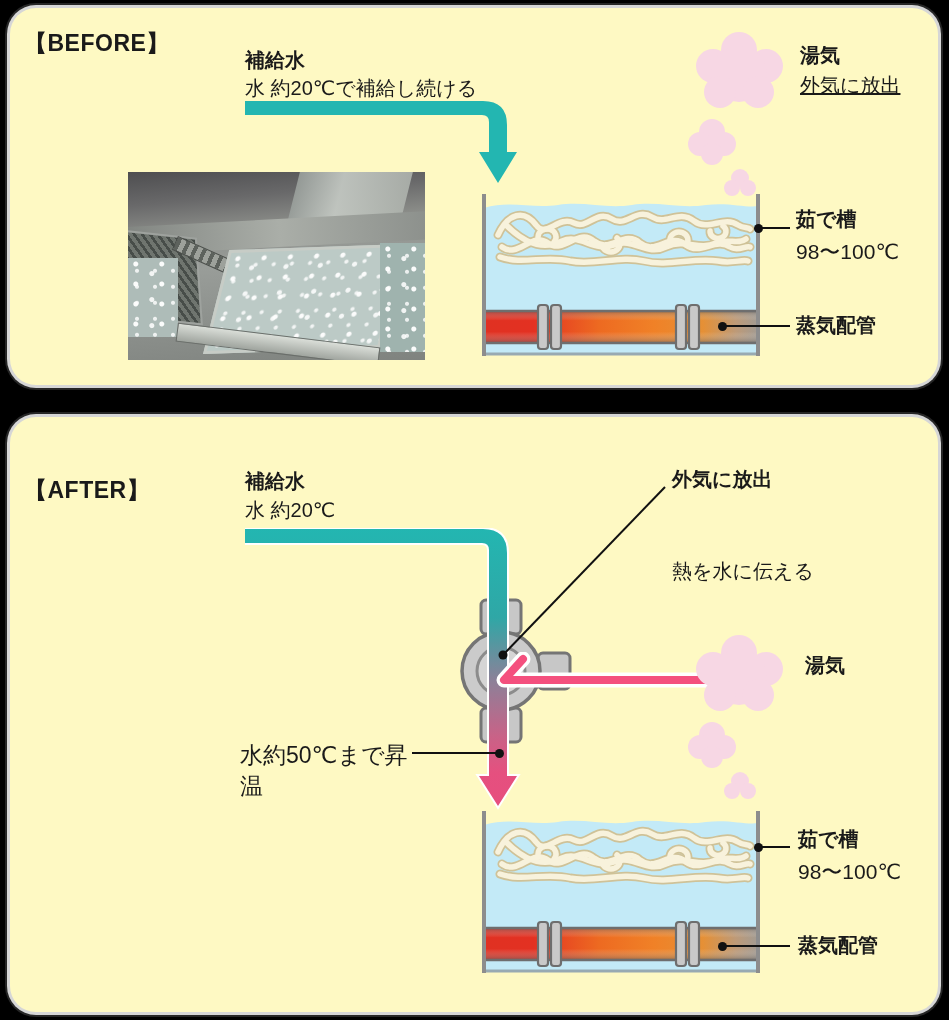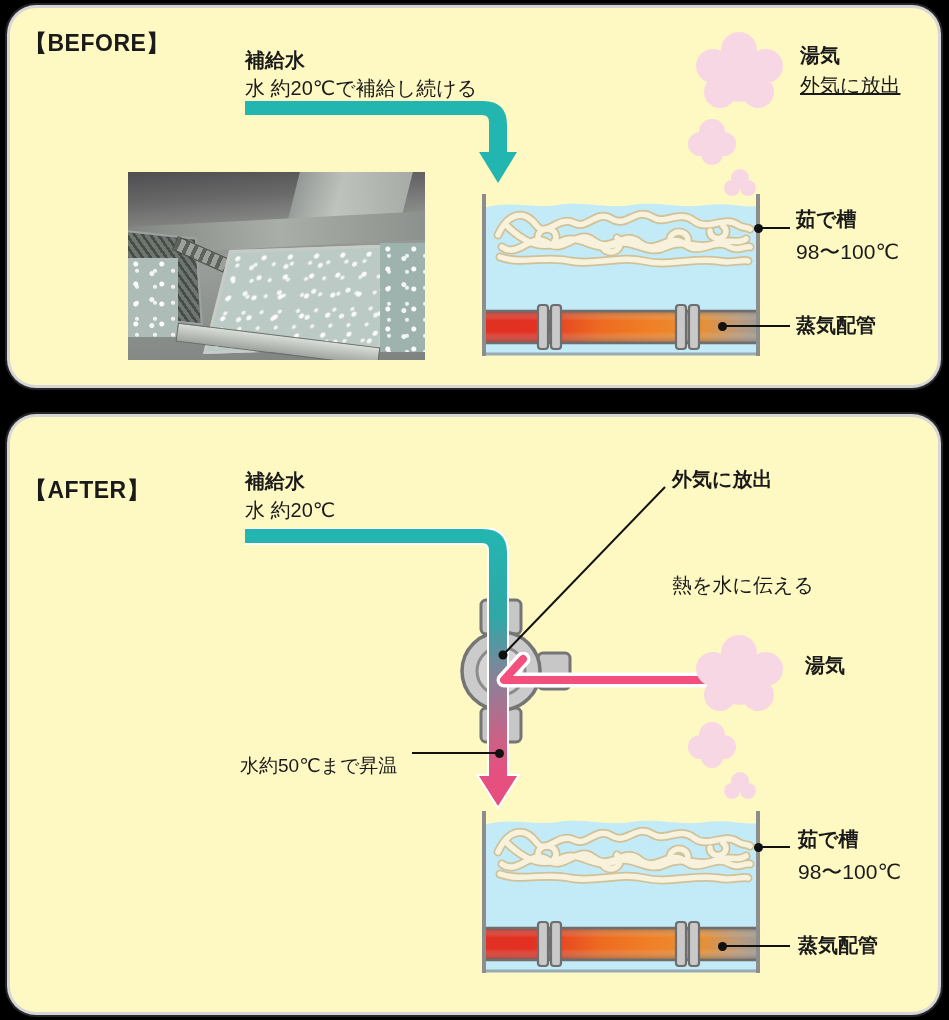--- a/index.html
+++ b/index.html
@@ -178,42 +178,42 @@
   <svg class="abs" style="left:470px;top:235px;" width="270" height="55" viewBox="0 0 270 55">
     <polyline points="43,7 24,28 258,28" fill="none" stroke="#fff" stroke-width="15" stroke-linecap="round" stroke-linejoin="round"></polyline>
     <polyline points="43,7 24,28 258,28" fill="none" stroke="#f4507e" stroke-width="8" stroke-linecap="round" stroke-linejoin="round"></polyline>
   </svg>
 
   <svg class="abs" style="left:488px;top:55px;" width="180" height="190" viewBox="0 0 180 190">
     <line x1="167" y1="15" x2="5" y2="183" stroke="#111" stroke-width="2"></line>
     <circle cx="5" cy="183" r="4.5" fill="#111"></circle>
   </svg>
   <div class="abs lbl-b" style="left:662px;top:49px;">外気に放出</div>
-  <div class="abs lbl-r" style="left:662px;top:155px;">熱を水に伝える</div>
+  <div class="abs lbl-r" style="left:662px;top:141px;">熱を水に伝える</div>
 
   <svg class="abs" style="left:672px;top:208px;" width="120" height="185" viewBox="0 0 120 185">
     <g fill="#f7d7e4">
       <circle cx="57" cy="28" r="18"></circle>
         <circle cx="31" cy="44" r="17"></circle>
         <circle cx="84" cy="44" r="17"></circle>
       <circle cx="57" cy="52" r="28"></circle>
         <circle cx="38" cy="70" r="16"></circle>
         <circle cx="76" cy="70" r="16"></circle>
       <circle cx="30" cy="110" r="13"></circle>
         <circle cx="18" cy="122" r="12"></circle>
         <circle cx="42" cy="122" r="12"></circle>
         <circle cx="30" cy="132" r="11"></circle>
       <circle cx="58" cy="156" r="9"></circle>
         <circle cx="50" cy="166" r="8"></circle>
         <circle cx="66" cy="166" r="8"></circle>
     </g>
   </svg>
   <div class="abs lbl-b" style="left:795px;top:235px;">湯気</div>
 
-  <div class="abs lbl-r" style="left:230px;top:336px;width:168px;font-size:19px;">水約50℃まで昇温</div>
+  <div class="abs lbl-r" style="left:230px;top:323px;width:168px;font-size:23px;">水約50℃まで昇温</div>
   <div class="leader dr abs" style="left:402px;top:335px;width:88px;"></div>
 
   <svg class="abs" style="left:470px;top:393px;" width="282" height="166" viewBox="0 0 282 166">
     <defs>
       <linearGradient id="pipeH2" x1="0" y1="0" x2="1" y2="0">
         <stop offset="0" stop-color="#e03122"></stop>
           <stop offset=".18" stop-color="#e33122"></stop>
         <stop offset=".42" stop-color="#ed6a21"></stop>
           <stop offset=".62" stop-color="#f08127"></stop>
         <stop offset=".8" stop-color="#e59036"></stop>

